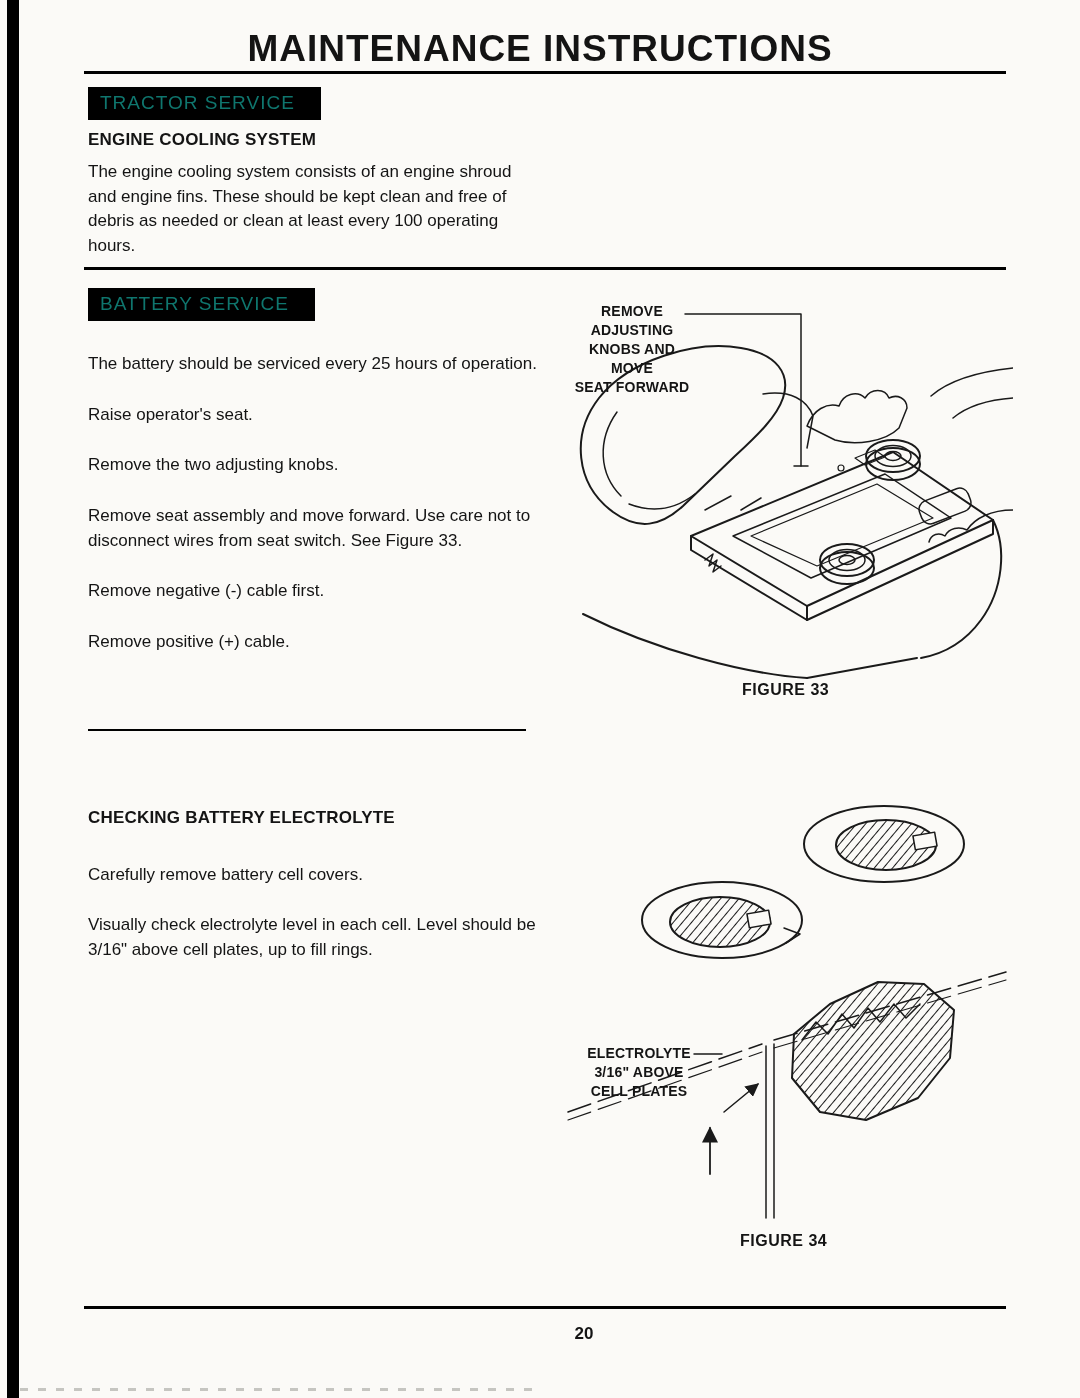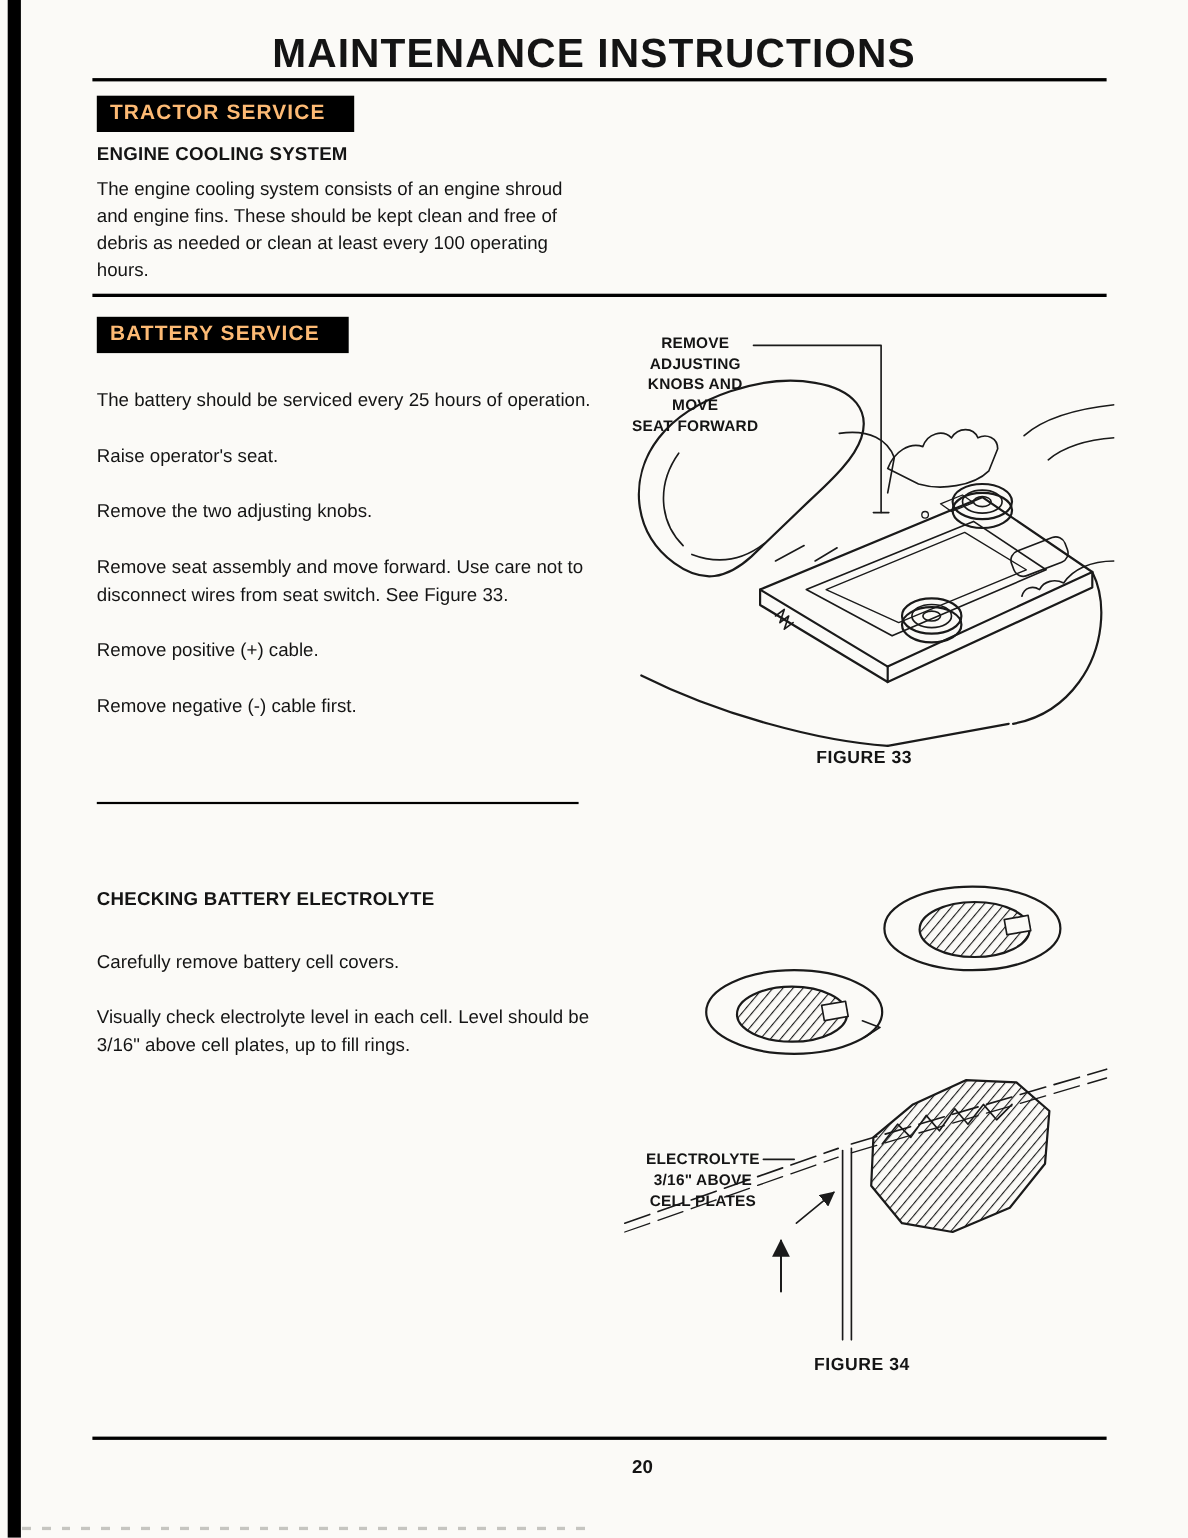--- a/index.html
+++ b/index.html
@@ -17,22 +17,22 @@
   #page-title {
     position:absolute; top:28px; left:60px; width:960px; text-align:center;
     font-size:37px; font-weight:bold; letter-spacing:1px;
   }
   #rule-title   { left:84px; top:71px;  width:922px; height:3px; }
   #rule-mid     { left:84px; top:267px; width:922px; height:3px; }
   #rule-partial { left:88px; top:729px; width:438px; height:2px; }
   #rule-bottom  { left:84px; top:1306px; width:922px; height:3px; }
 
   .section-label {
-    position:absolute; background:#000; color:#fdba74;
-    font-weight:bold; font-size:19px; letter-spacing:1px;
+    position:absolute; background:#000; color:#0f766e;
+    font-weight:normal; font-size:19px; letter-spacing:1px;
     padding:5px 26px 6px 12px;
   }
   #tractor-service-label { left:88px; top:87px; }
   #battery-service-label { left:88px; top:288px; }
 
   .sub-heading { font-weight:bold; font-size:17px; letter-spacing:.2px; }
   .body-text { font-size:17px; line-height:1.45; }
   .text-block p { margin:0 0 26px 0; }
 
   #engine-cooling-block { position:absolute; left:88px; top:130px; width:452px; }
@@ -79,22 +79,22 @@
 
 <div class="rule" id="rule-mid"></div>
 
 <div class="section-label" id="battery-service-label">BATTERY SERVICE</div>
 
 <div id="battery-text-block" class="text-block body-text">
   <p>The battery should be serviced every 25 hours of operation.</p>
   <p>Raise operator's seat.</p>
   <p>Remove the two adjusting knobs.</p>
   <p>Remove seat assembly and move forward. Use care not to disconnect wires from seat switch. See Figure 33.</p>
+  <p>Remove negative (-) cable first.</p>
   <p>Remove positive (+) cable.</p>
-  <p>Remove negative (-) cable first.</p>
 </div>
 
 <div class="rule" id="rule-partial"></div>
 
 <div id="checking-block" class="text-block body-text">
   <div class="sub-heading">CHECKING BATTERY ELECTROLYTE</div>
   <p>Carefully remove battery cell covers.</p>
   <p>Visually check electrolyte level in each cell. Level should be 3/16" above cell plates, up to fill rings.</p>
 </div>
 

